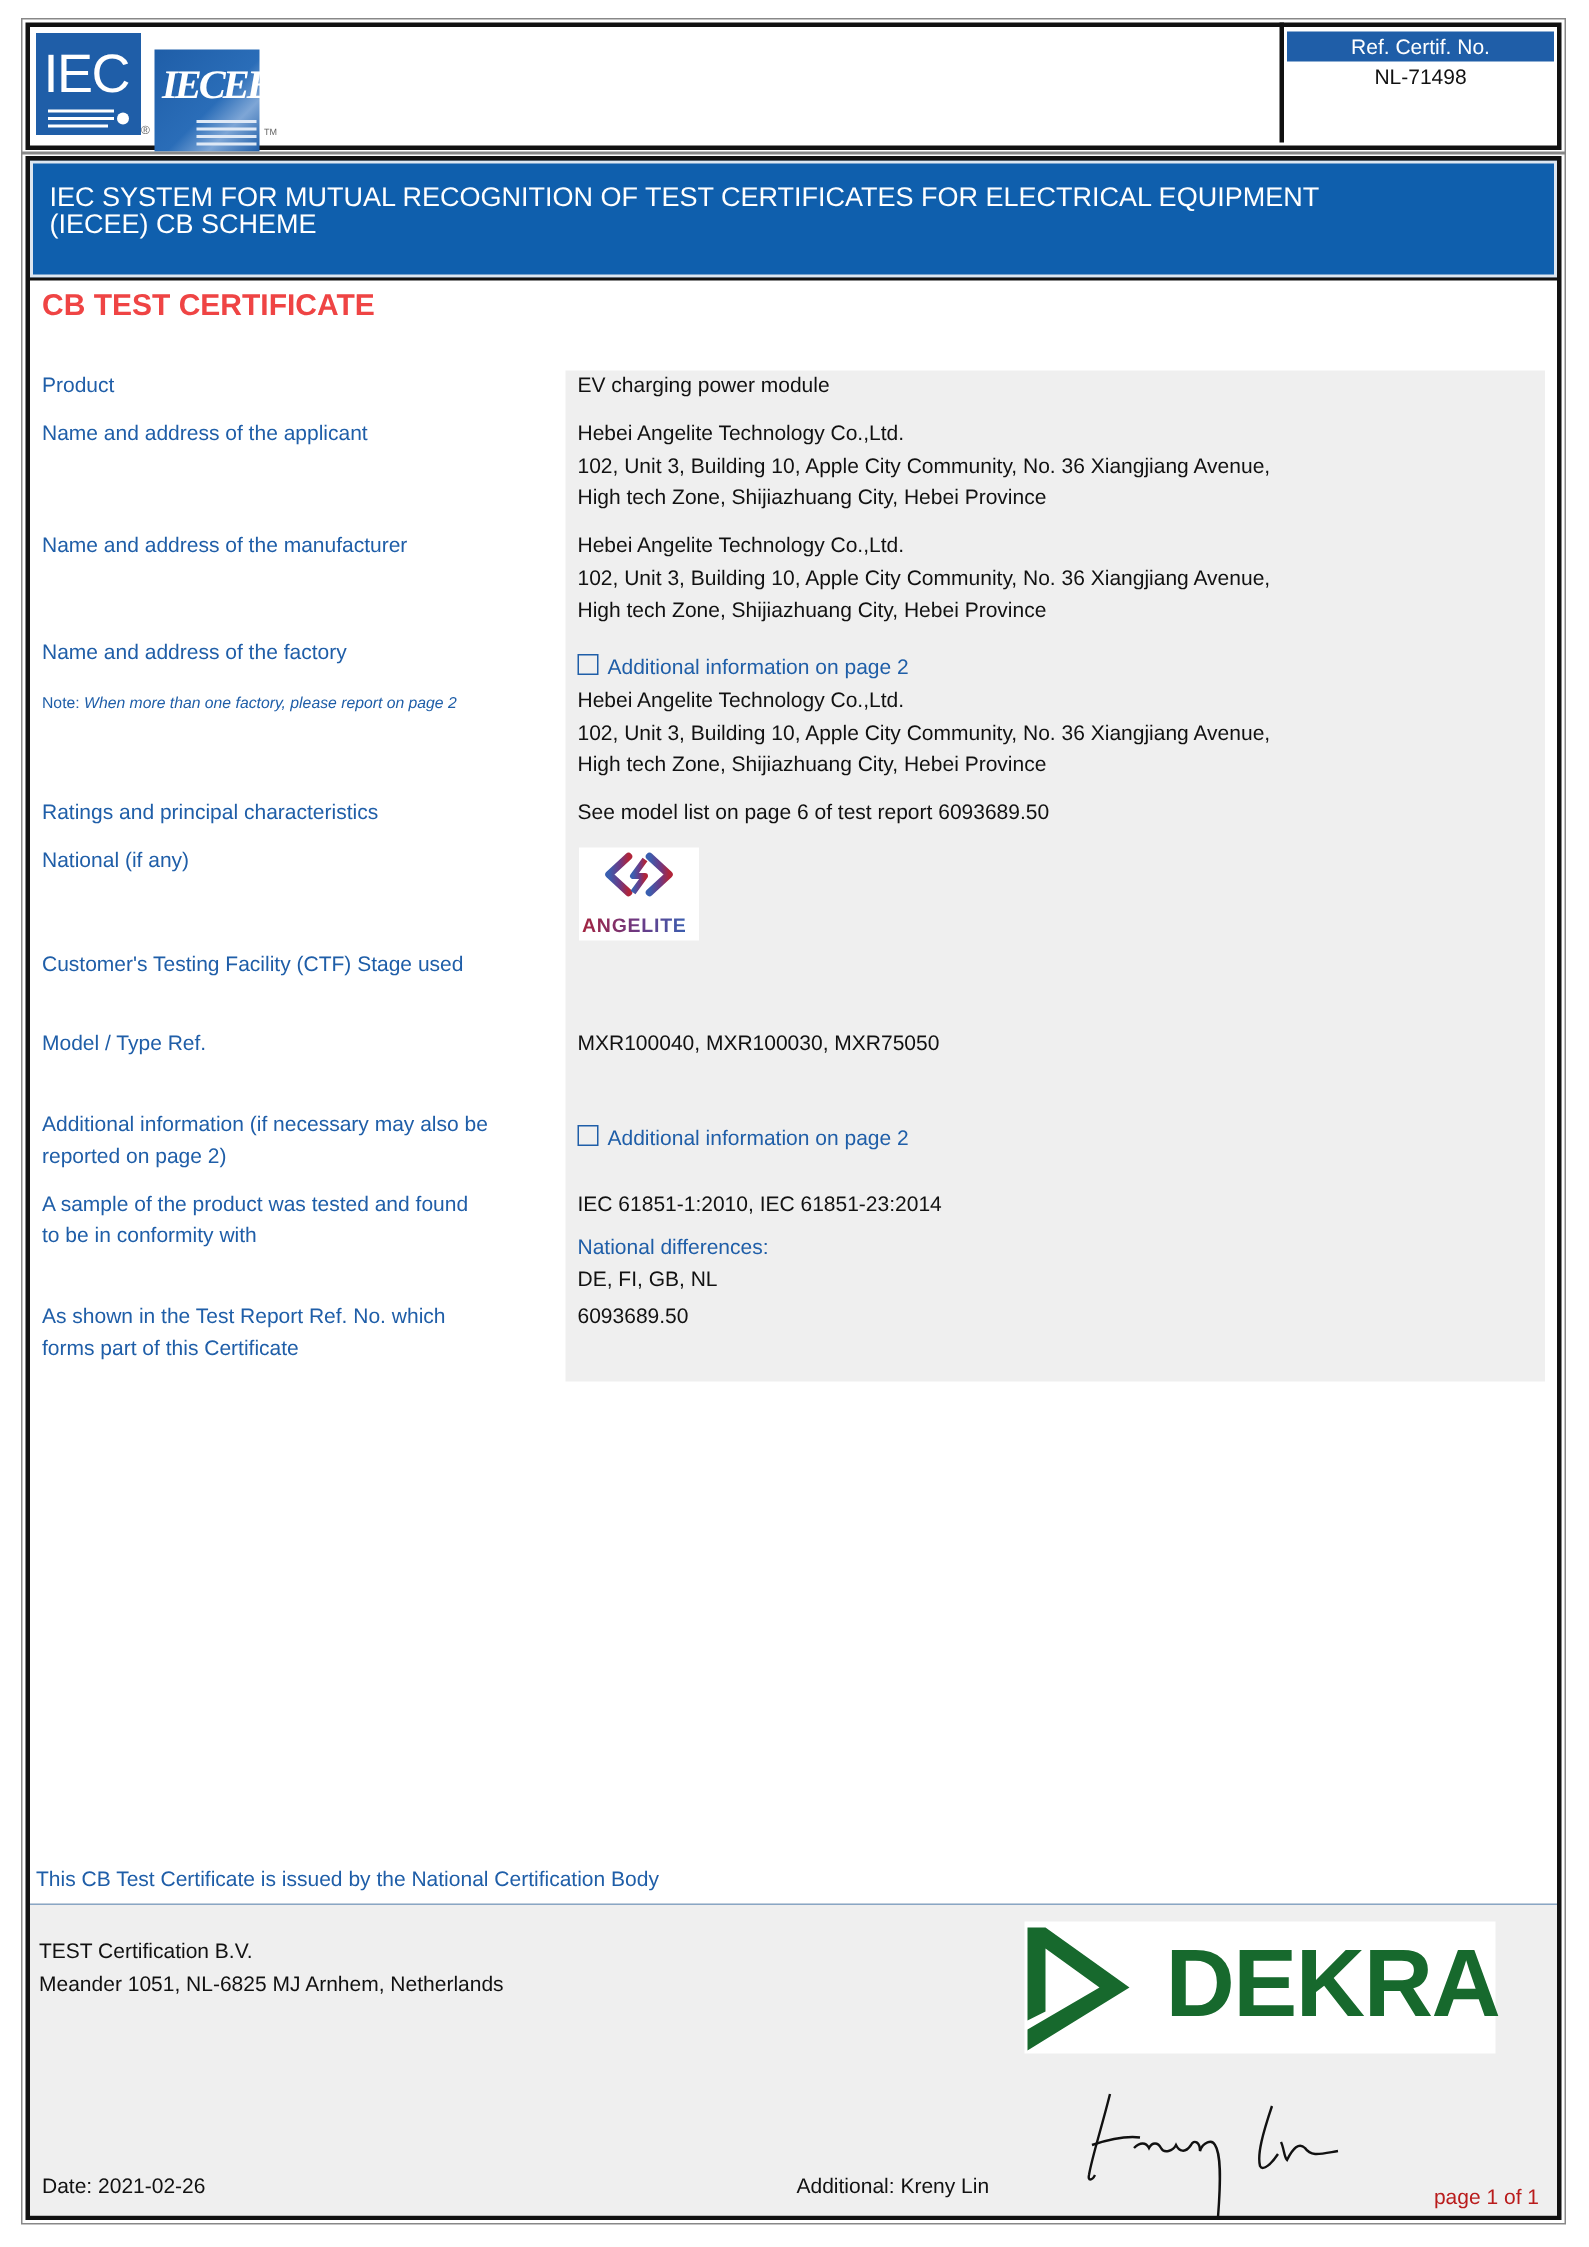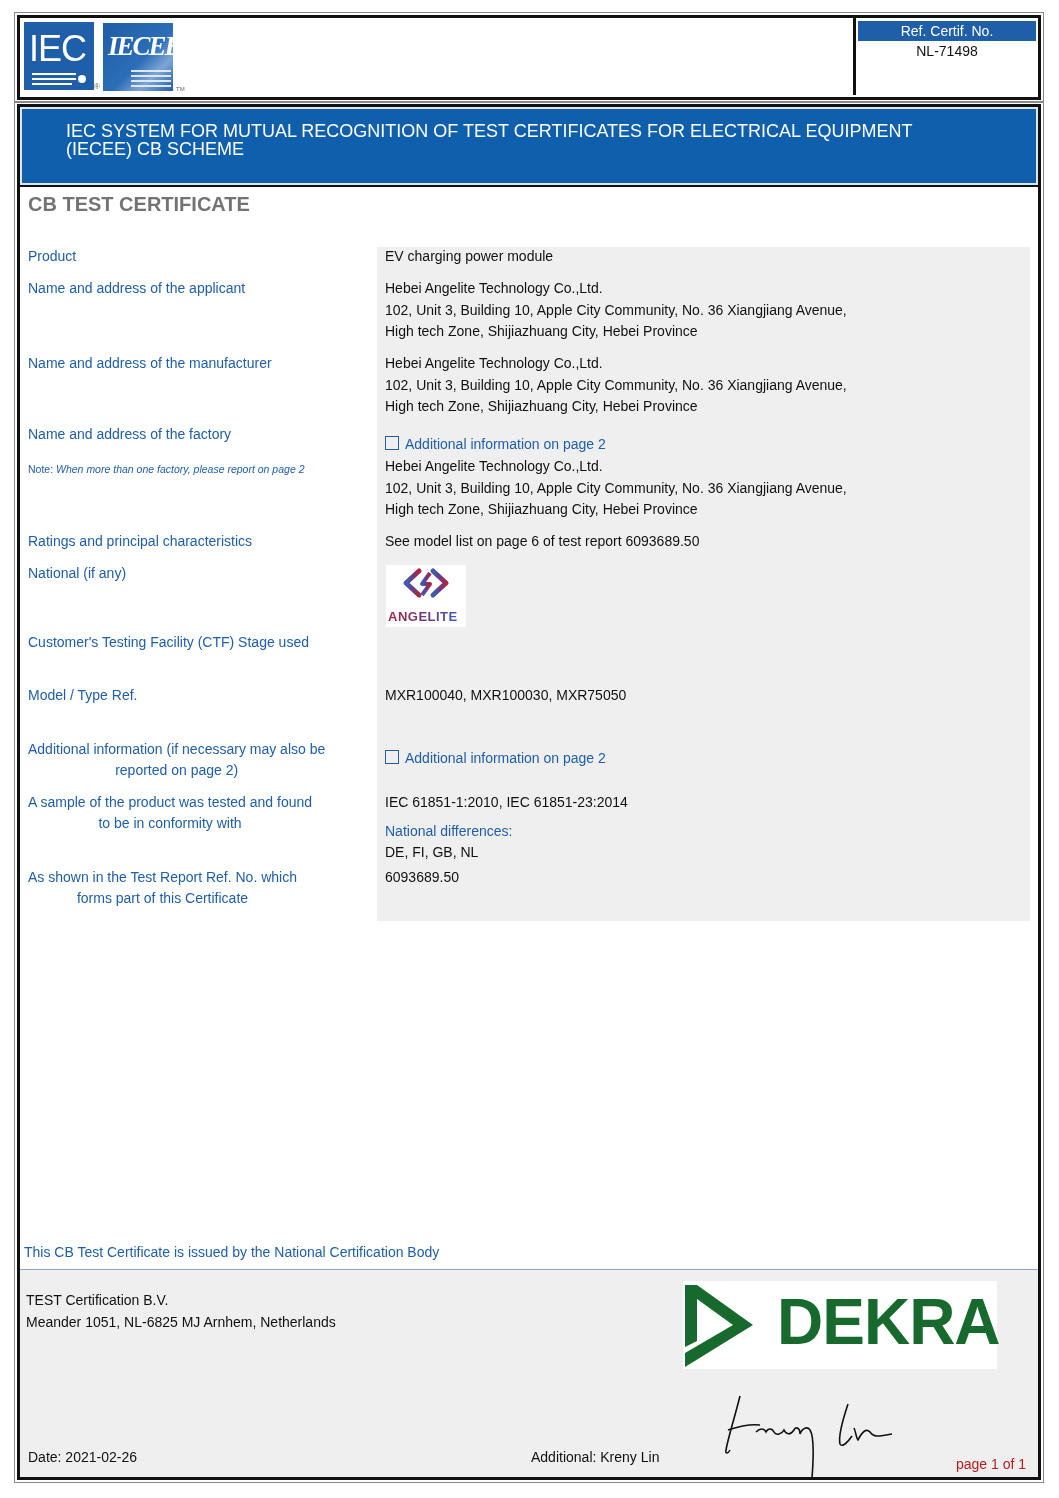--- a/index.html
+++ b/index.html
@@ -20,21 +20,21 @@
     background: #1f5ea8;
   }
   .logo-iec .txt {
     position: absolute; left: 5px; top: 6px; font-size: 36px; color: #fff;
     font-family: "Liberation Sans Narrow", "Liberation Sans", sans-serif; letter-spacing: -1px;
   }
   .logo-iec .ln { position: absolute; left: 8px; height: 2px; background: #fff; }
   .logo-iec .dot { position: absolute; left: 54px; top: 53px; width: 8px; height: 8px; border-radius: 50%; background: #fff; }
   .reg { position: absolute; left: 74px; top: 64px; font-size: 8px; color: #666; }
   .logo-iecee {
-    position: absolute; left: 83px; top: 5px; width: 70px; height: 68px;
+    position: absolute; left: 83px; top: 15px; width: 70px; height: 68px;
     background: linear-gradient(135deg, #1f5ea8 0%, #2a6db8 55%, #7ea6d6 75%, #1f5ea8 100%);
   }
   .logo-iecee .txt {
     position: absolute; left: 5px; top: 8px; font-size: 27px; color: #fff; font-weight: bold;
     font-style: italic; letter-spacing: -2px; font-family: "Liberation Serif", serif;
   }
   .logo-iecee .ln { position: absolute; left: 28px; height: 2px; background: #dfe9f6; }
   .tm { position: absolute; left: 156px; top: 68px; font-size: 6px; color: #666; }
 
   .ref-box {
@@ -54,30 +54,30 @@
   }
   .main-inner {
     position: relative; width: 100%; height: 100%;
     border: 3px solid #111; background: #fff;
   }
   .banner {
     position: absolute; left: 0; top: 0; right: 0; height: 78px;
     background: #0f5fad; border: 2px solid #dde6f0; outline: 2px solid #111;
     color: #fff; font-size: 18px; line-height: 18px; padding: 13px 0 0 11px;
   }
-  .banner div { white-space: nowrap; margin-left: 33px; }
+  .banner div { white-space: nowrap; }
   .cert-title {
-    position: absolute; left: 8px; top: 86px; font-size: 20px; font-weight: bold; color: #737373;
+    position: absolute; left: 8px; top: 86px; font-size: 20px; font-weight: bold; color: #ef4444;
   }
 
   .gray-box {
     position: absolute; left: 357px; top: 140px; width: 653px; height: 674px; background: #efefef;
   }
 
-  .lbl { position: absolute; left: 8px; font-size: 14px; color: #1f5ea8; line-height: 21px; text-align: center; }
+  .lbl { position: absolute; left: 8px; font-size: 14px; color: #1f5ea8; line-height: 21px; }
   .note { position: absolute; left: 8px; font-size: 10.5px; color: #1f5ea8; }
   .note i { font-style: italic; }
   .val { position: absolute; left: 365px; font-size: 14px; color: #111; line-height: 21.5px; white-space: nowrap; }
   .val.blue { color: #1f5ea8; }
   .chk {
     display: inline-block; width: 14px; height: 14px; border: 1.5px solid #1f5ea8;
     vertical-align: -1px; margin-right: 6px; background: transparent;
   }
 
   .trademark-logo {

